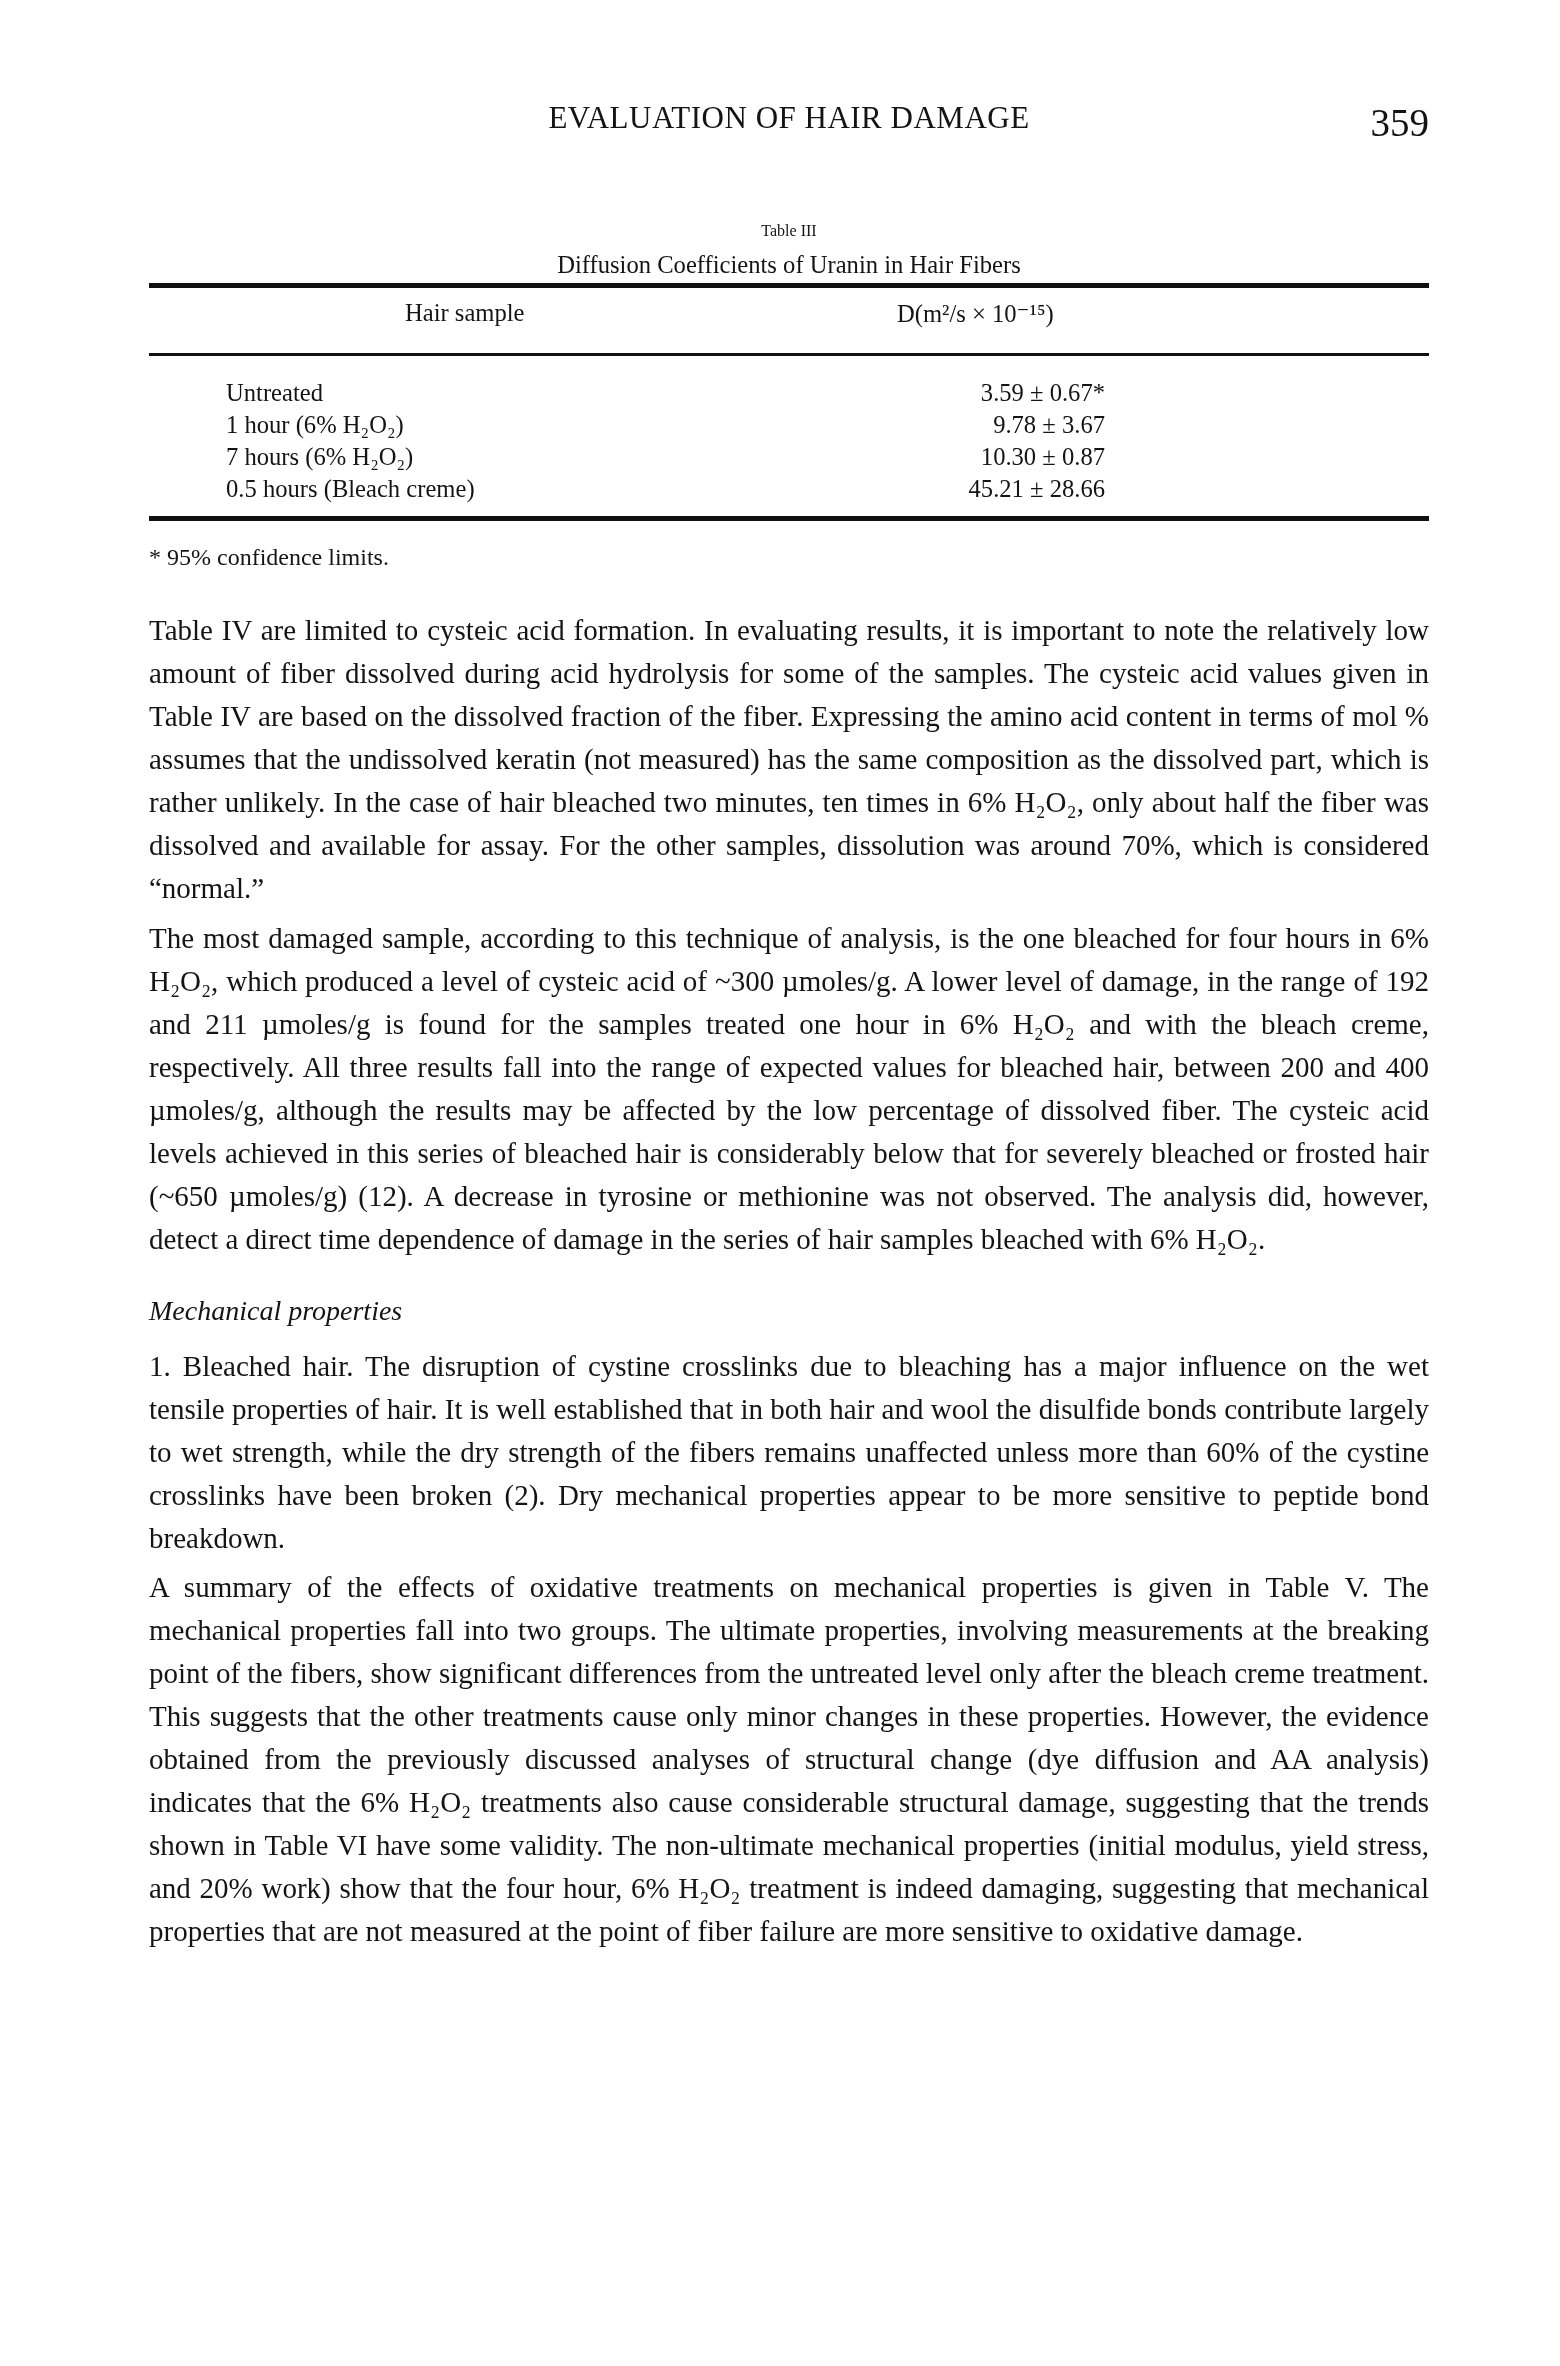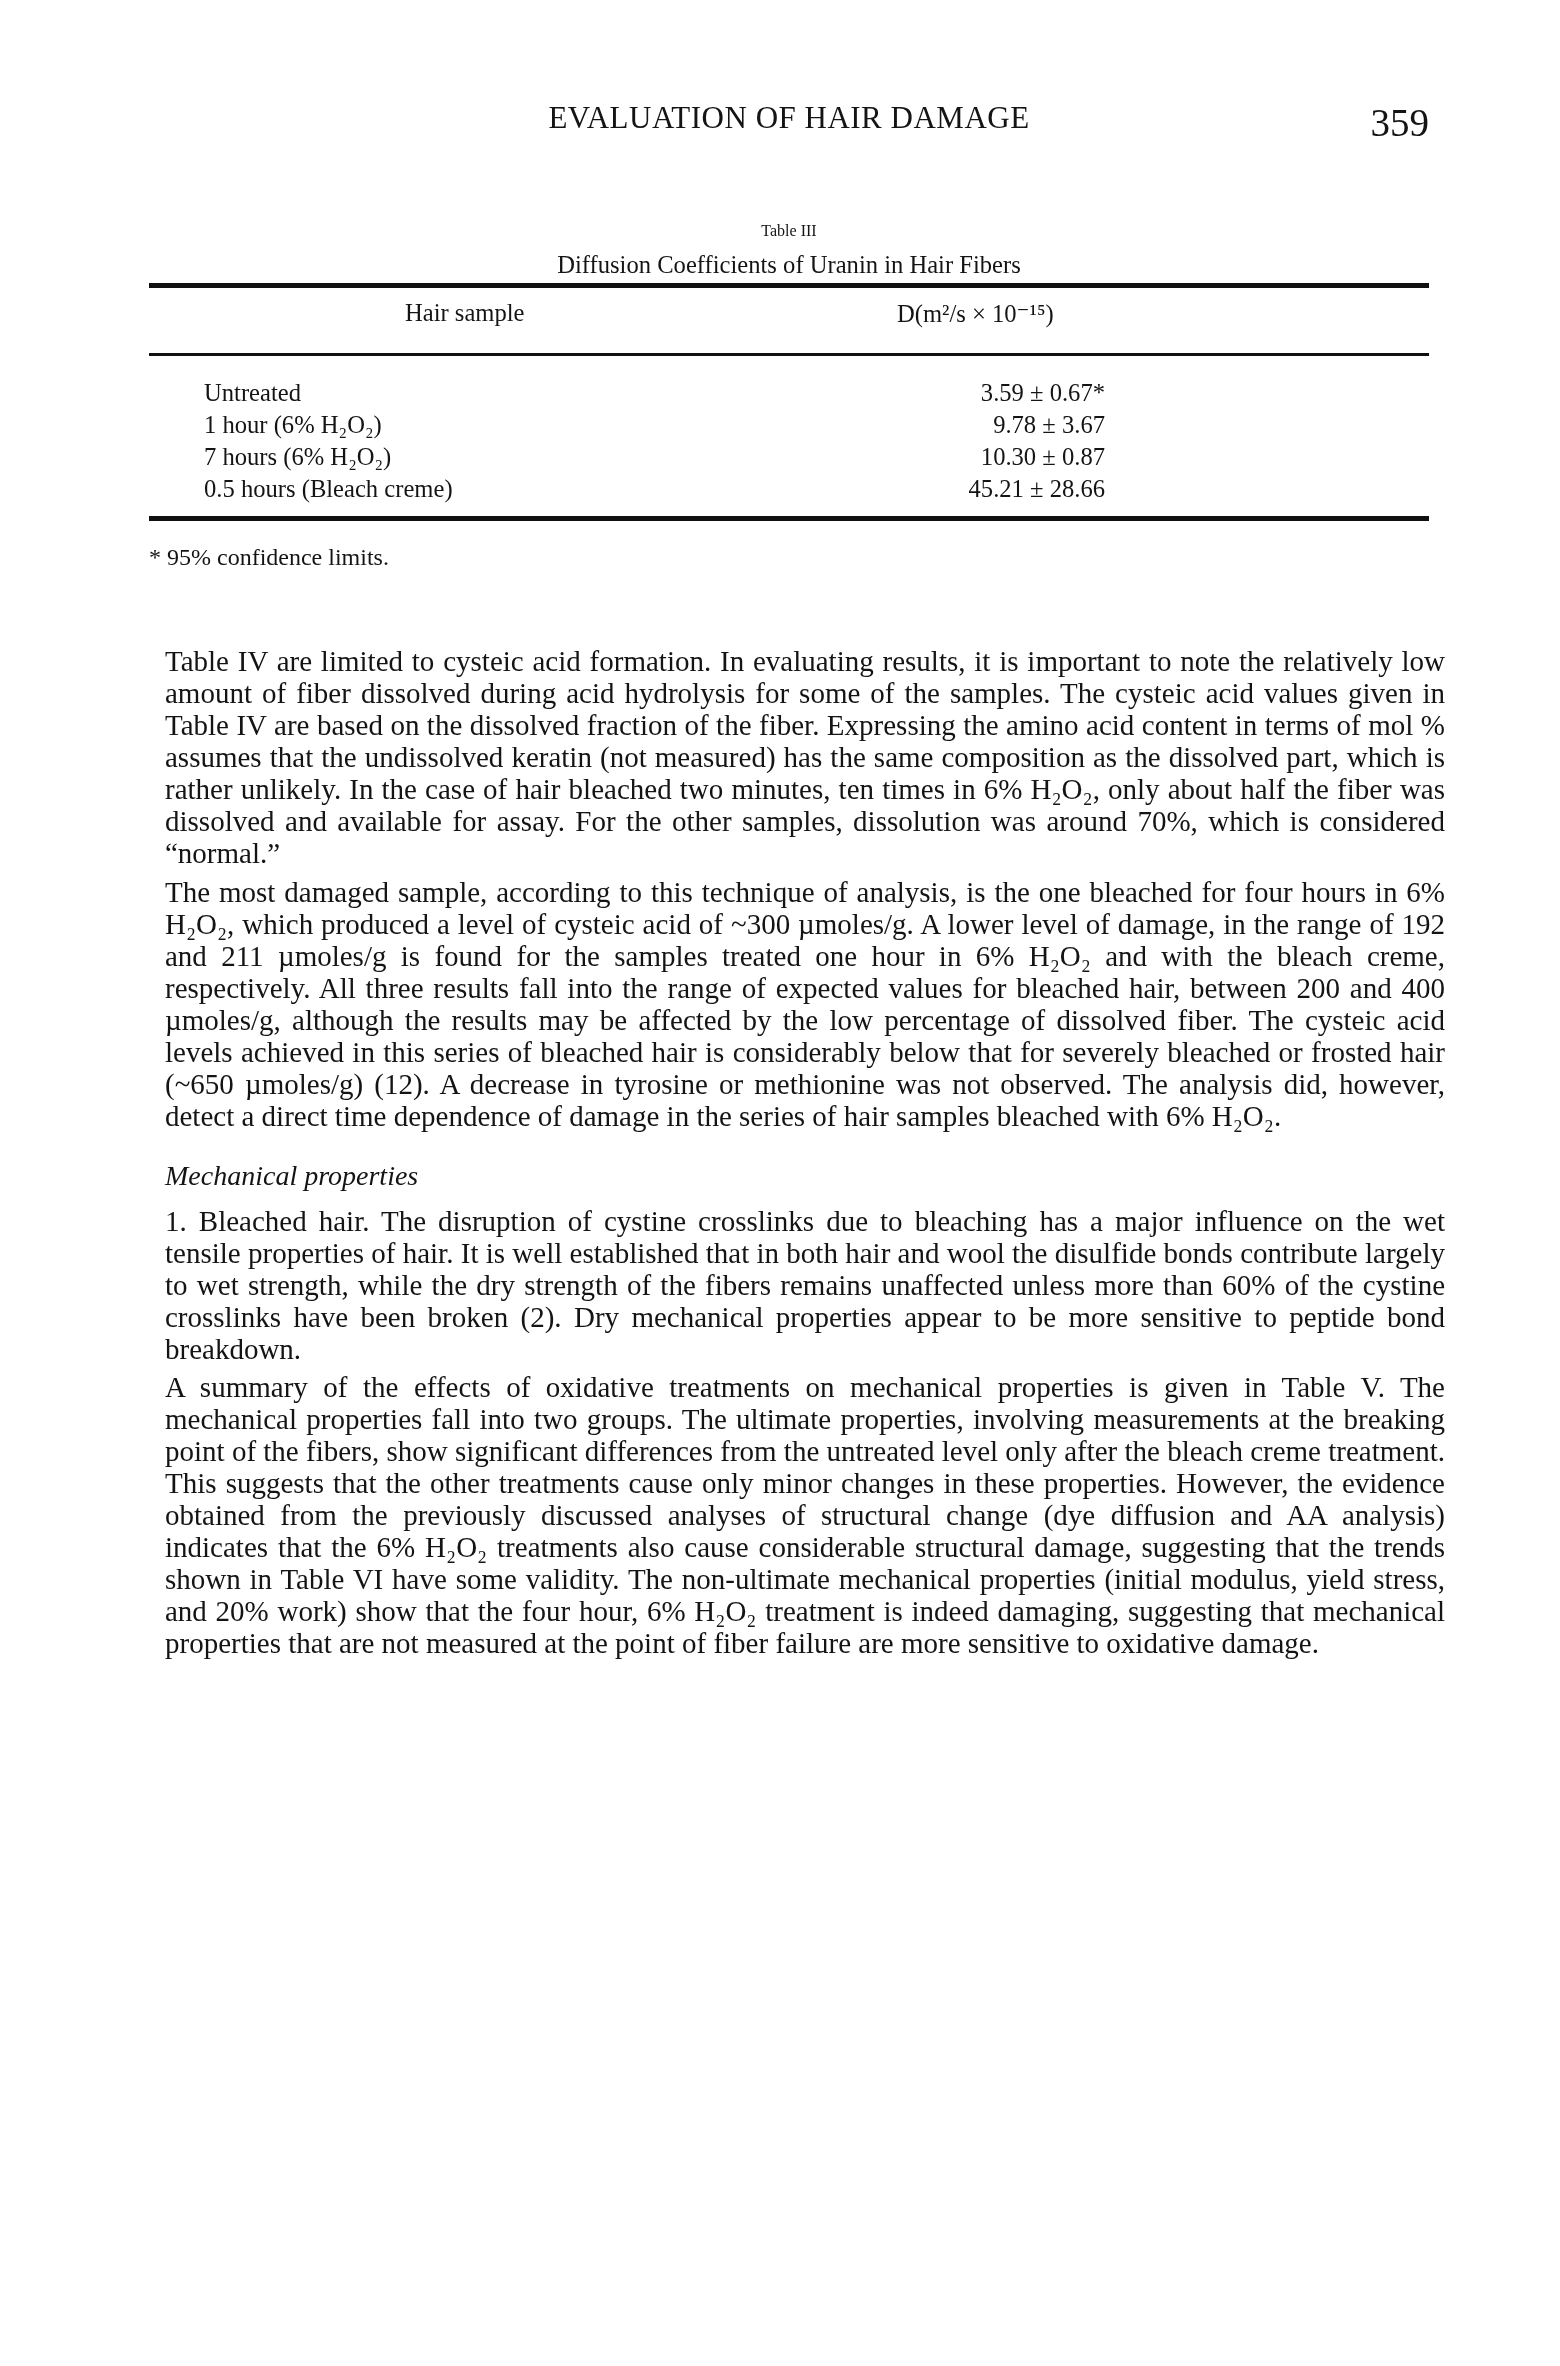--- a/index.html
+++ b/index.html
@@ -12,24 +12,24 @@
   .table-caption { position: absolute; top: 214px; left: 0; width: 1280px; text-align: center; }
   .table-label { font-size: 16px; line-height: 34px; }
   .table-title { font-size: 24.6px; line-height: 34px; }
   .rule-thick { position: absolute; left: 0; width: 1280px; height: 4.7px; background: #111; }
   .rule-mid { position: absolute; left: 0; width: 1280px; height: 2.8px; background: #111; }
   .table-head { position: absolute; top: 299px; left: 0; width: 1280px; font-size: 24.6px; }
   .col1-head { position: absolute; left: 256px; }
   .col2-head { position: absolute; left: 748px; text-align: center; }
   .table-body { position: absolute; top: 379px; left: 0; width: 1280px; font-size: 24.6px; }
   .trow { position: relative; height: 32px; }
-  .tcell-sample { position: absolute; left: 55px; }
+  .tcell-sample { position: absolute; left: 77px; }
   .tcell-value { position: absolute; left: 738px; width: 218px; text-align: right; }
   .footnote { position: absolute; top: 544px; left: 0; font-size: 24px; }
-  .body-text { position: absolute; top: 609px; left: 16px; width: 1280px; font-size: 29px; line-height: 32px; text-align: justify; margin-top: 36px; }
+  .body-text { position: absolute; top: 609px; left: 0; width: 1280px; font-size: 29px; line-height: 43px; text-align: justify; }
   .body-text p { margin: 0 0 6.6px 0; }
   .section-head { font-style: italic; font-size: 28px; margin: 28px 0 13.2px 0 !important; }
 </style>
 </head>
 <body>
 
 <div class="page">
 
   <div class="running-head">
     <div class="running-title">EVALUATION OF HAIR DAMAGE</div>

